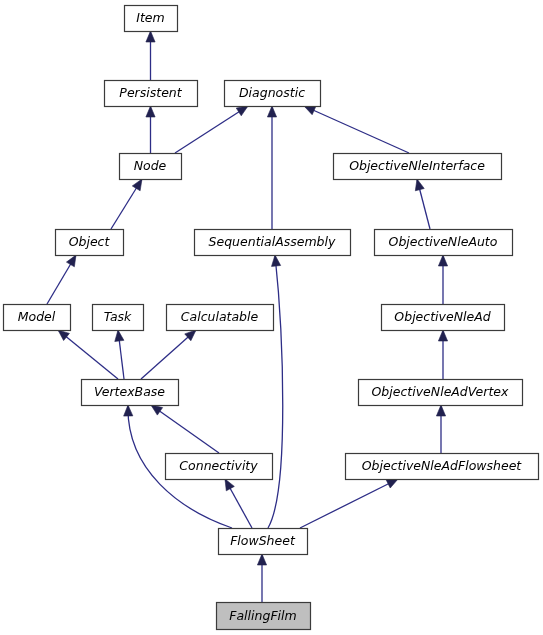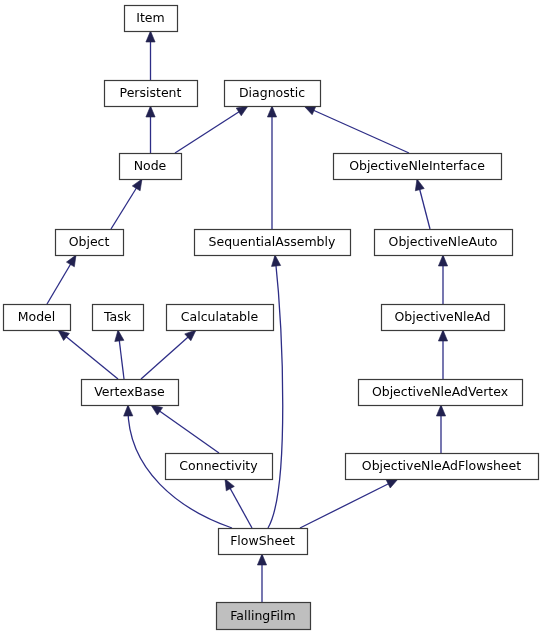--- a/index.html
+++ b/index.html
@@ -10,20 +10,21 @@
   body {
     width: 543px;
     height: 635px;
     font-family: "DejaVu Sans", sans-serif;
     overflow: hidden;
   }
   #diagram-root {
     position: relative;
     width: 543px;
     height: 635px;
+    font-style: italic;
   }
   svg#graph {
     position: absolute;
     left: 0;
     top: 0;
     width: 543px;
     height: 635px;
     display: block;
   }
   .edge {

